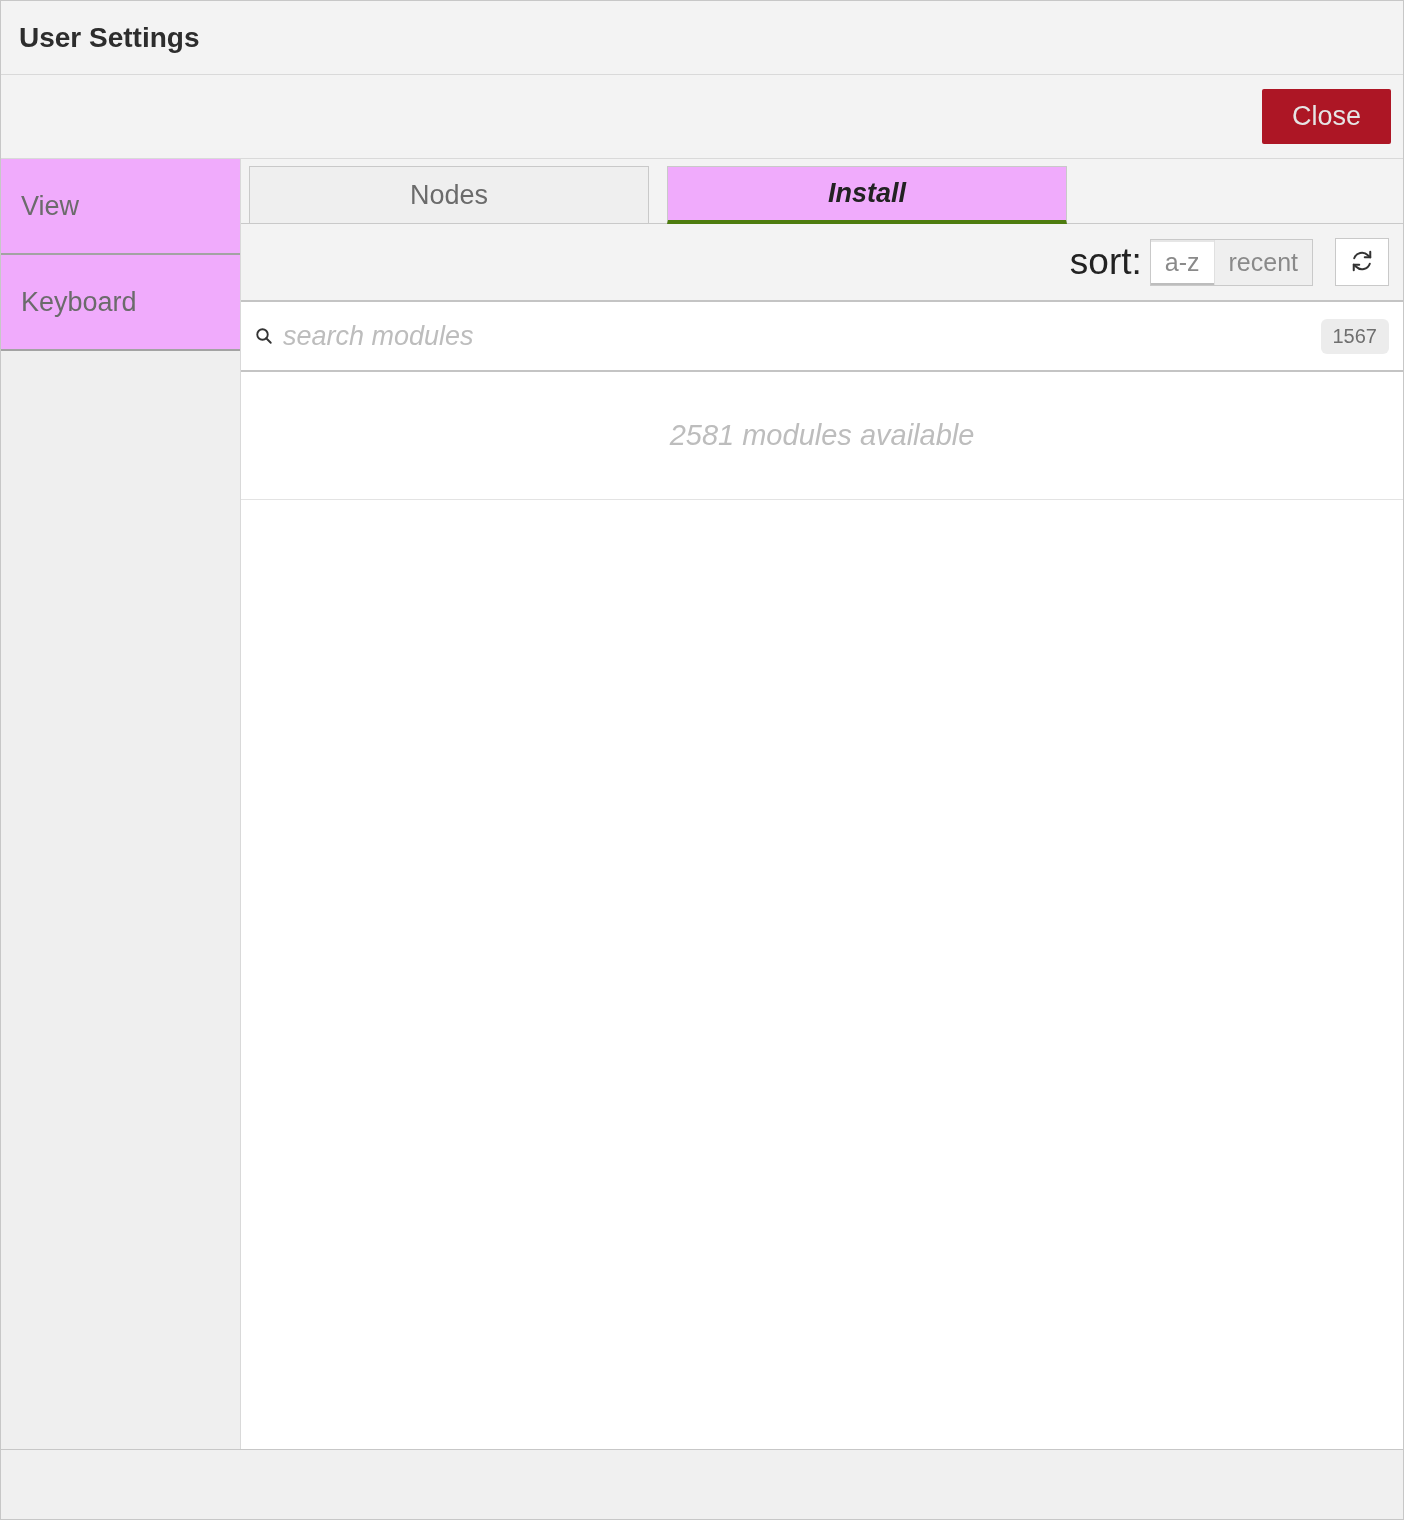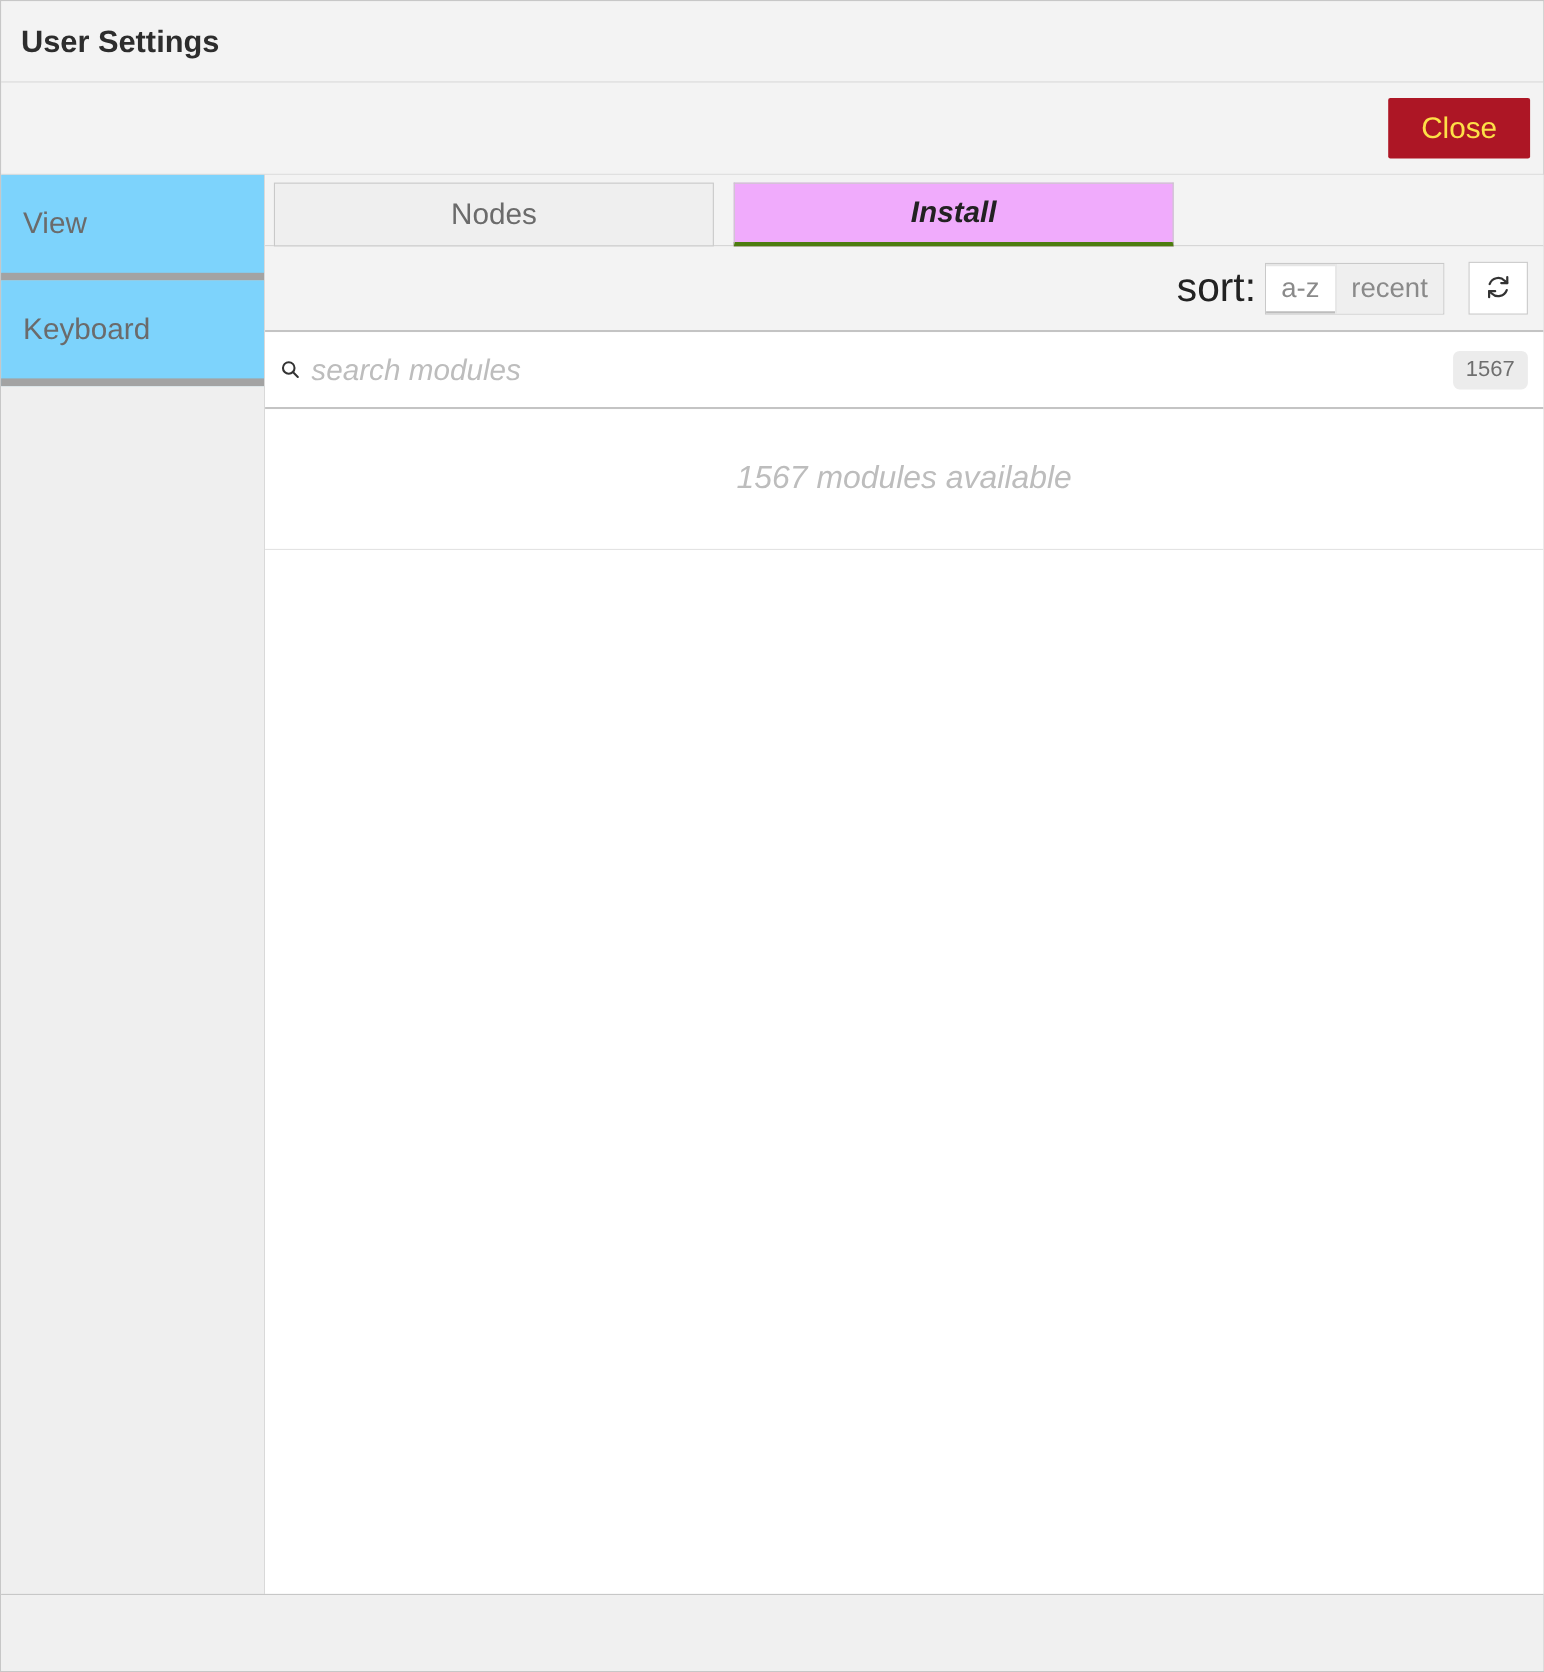--- a/index.html
+++ b/index.html
@@ -33,21 +33,21 @@
   .toolbar {
     height: 84px;
     border-bottom: 1px solid #d9d9d9;
     display: flex;
     justify-content: flex-end;
     align-items: center;
     padding: 0 12px;
   }
   .btn-close {
     background: #ad1625;
-    color: #fde047;
+    color: #e5e5e5;
     border: none;
     font-size: 27px;
     padding: 12px 30px;
     cursor: pointer;
     border-radius: 2px;
   }
   .body {
     flex: 1;
     display: flex;
     min-height: 0;
@@ -59,23 +59,23 @@
     display: flex;
     flex-direction: column;
   }
   .sidebar-item {
     height: 96px;
     display: flex;
     align-items: center;
     padding: 0 20px;
     font-size: 27px;
     color: #6b6b6b;
-    border-bottom: 7px solid #a3a3a3;
-    cursor: pointer;
-    background: #7dd3fc;
+    border-bottom: 2px solid #a3a3a3;
+    cursor: pointer;
+    background: #f0abfc;
   }
   .sidebar-item.active {
     background: #ffffff;
     color: #222;
     font-weight: 700;
     border-bottom: 1px solid #d9d9d9;
   }
   .main {
     flex: 1;
     display: flex;
@@ -277,21 +277,21 @@
           <svg viewBox="0 0 24 24" fill="none" stroke="#333" stroke-width="2.5" stroke-linecap="round">
             <circle cx="10" cy="10" r="7"></circle>
             <line x1="21" y1="21" x2="15" y2="15"></line>
           </svg>
         </span>
         <input class="search-input" type="text" placeholder="search modules" style="">
         <span class="count-badge">1567</span>
       </div>
 
       <div class="status-row">
-        <span class="status-text">1567 modules available</span>
+        <span class="status-text">2581 modules available</span>
       </div>
 
       <div class="content-area"></div>
 
     </div>
   </div>
 
   <div class="footer"></div>
 </div>
 

